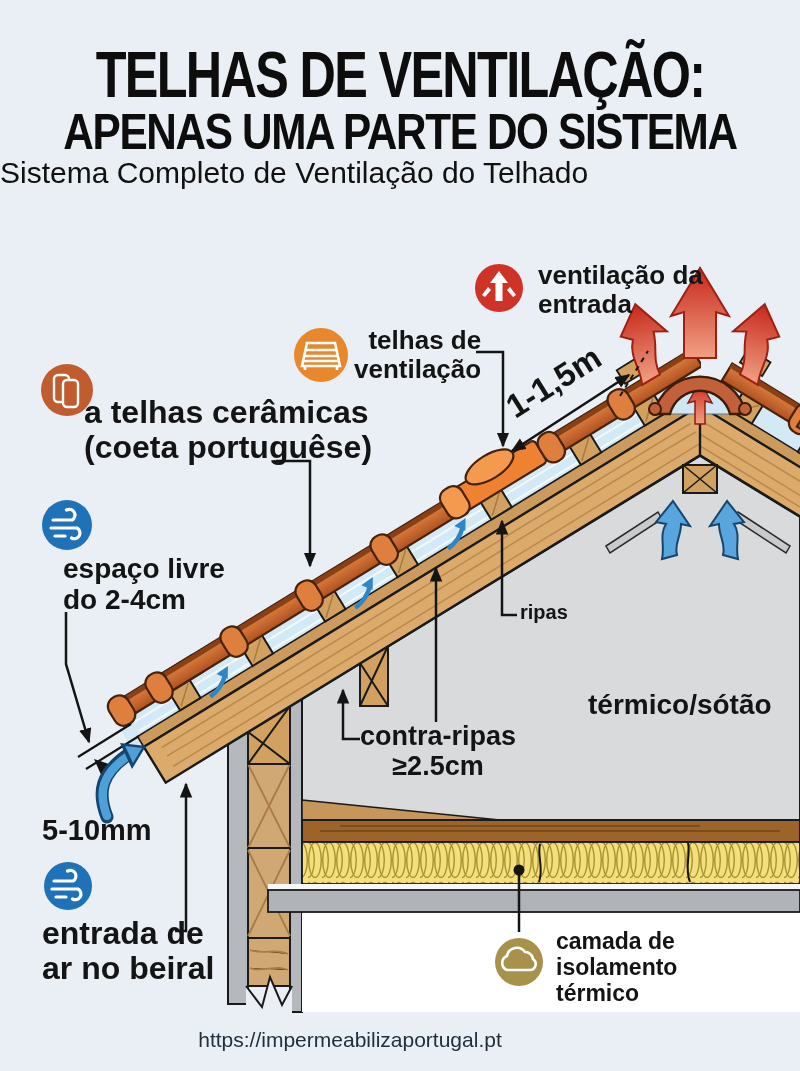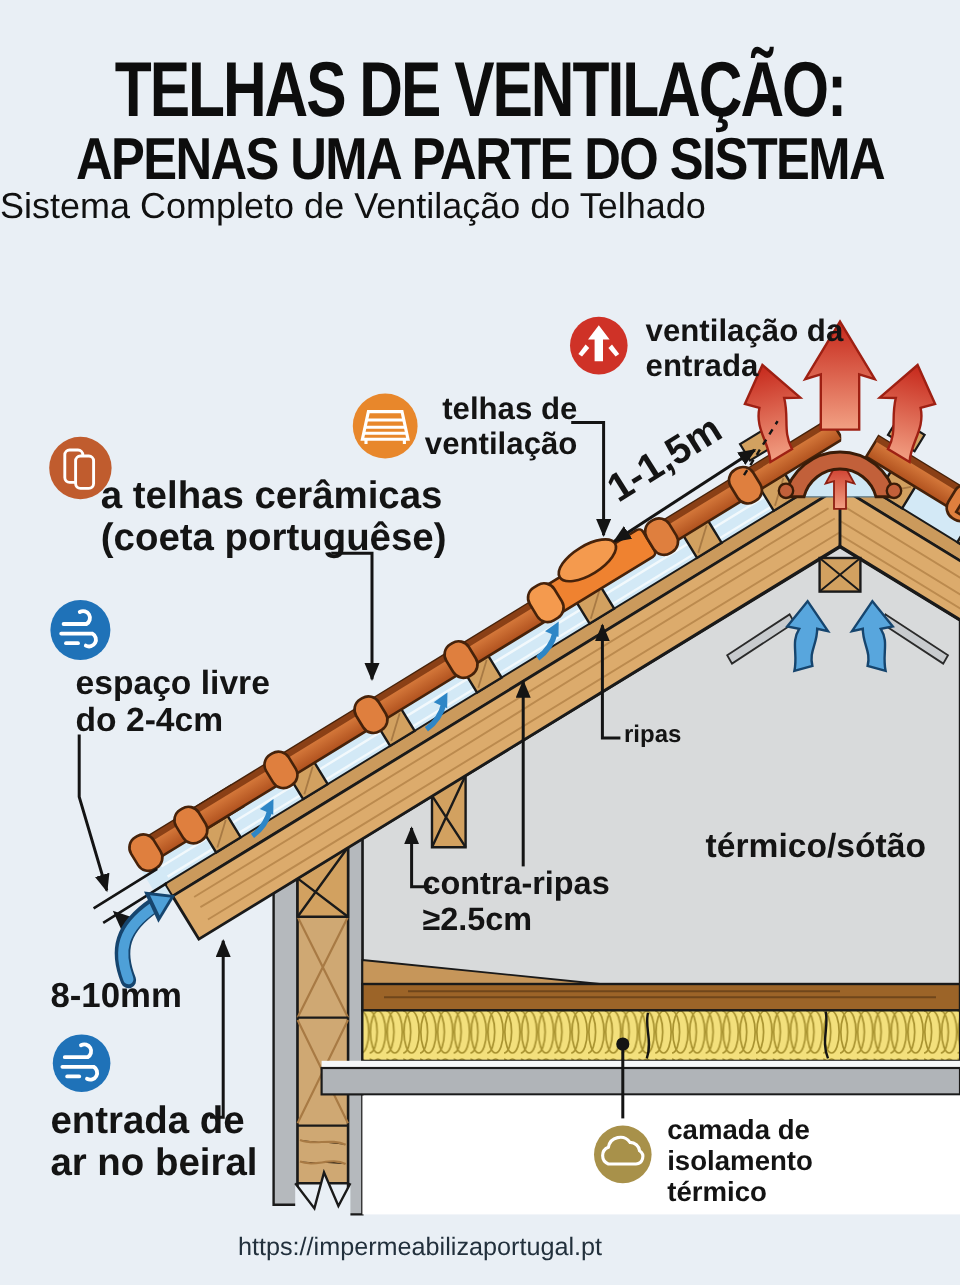--- a/index.html
+++ b/index.html
@@ -11,21 +11,21 @@
           letter-spacing:-2px;transform:scale(.84,1.08);color:#0d0d0d;}
   #title2{left:0;top:104px;width:800px;text-align:center;font-size:47px;font-weight:700;
           letter-spacing:-1.5px;transform:scale(.9,1.05);color:#0d0d0d;}
   #subtitle{left:0;top:156px;width:800px;text-align:left;font-size:30px;font-weight:400;color:#111;}
   #lbl-ridge-vent{left:538px;top:261px;font-size:26px;}
   #lbl-vent-tiles{left:354px;top:326px;font-size:26px;text-align:right;}
   #lbl-ceramic{left:44px;top:395px;font-size:32px;margin-left:40px;}
   #lbl-espaco{left:44px;top:554px;font-size:28px;margin-left:19px;}
   #lbl-ripas{left:520px;top:601px;font-size:20px;}
   #lbl-attic{left:588px;top:690px;font-size:28px;}
-  #lbl-contra{left:352px;top:722px;width:172px;font-size:27px;}
+  #lbl-contra{left:352px;top:722px;width:172px;text-align:center;font-size:27px;}
   #lbl-mm{left:42px;top:815px;font-size:29px;}
   #lbl-entrada{left:42px;top:916px;font-size:32px;}
   #lbl-camada{left:556px;top:929px;font-size:23px;line-height:1.12;}
   #lbl-measure{left:498px;top:352px;width:150px;font-size:33px;transform:rotate(-32deg);transform-origin:50% 50%;}
   #footer-url{left:0;top:1028px;width:700px;text-align:center;font-size:21px;font-weight:400;color:#22303c;position:absolute;}
   svg{position:absolute;left:0;top:0;}
 </style>
 </head>
 <body>
 
@@ -278,21 +278,21 @@
 <div id="lbl-vent-tiles" class="lbl">telhas de
 ventilação</div>
 <div id="lbl-ceramic" class="lbl">a telhas cerâmicas
 (coeta portuguêse)</div>
 <div id="lbl-espaco" class="lbl">espaço livre
 do 2-4cm</div>
 <div id="lbl-ripas" class="lbl">ripas</div>
 <div id="lbl-attic" class="lbl">térmico/sótão</div>
 <div id="lbl-contra" class="lbl">contra-ripas
 ≥2.5cm</div>
-<div id="lbl-mm" class="lbl">8-10mm</div>
+<div id="lbl-mm" class="lbl">5-10mm</div>
 <div id="lbl-entrada" class="lbl">entrada de
 ar no beiral</div>
 <div id="lbl-camada" class="lbl">camada de
 isolamento
 térmico</div>
 <div id="lbl-measure" class="lbl">1-1,5m</div>
 
 <div id="footer-url">https://impermeabilizaportugal.pt</div>
 
 </body></html>

